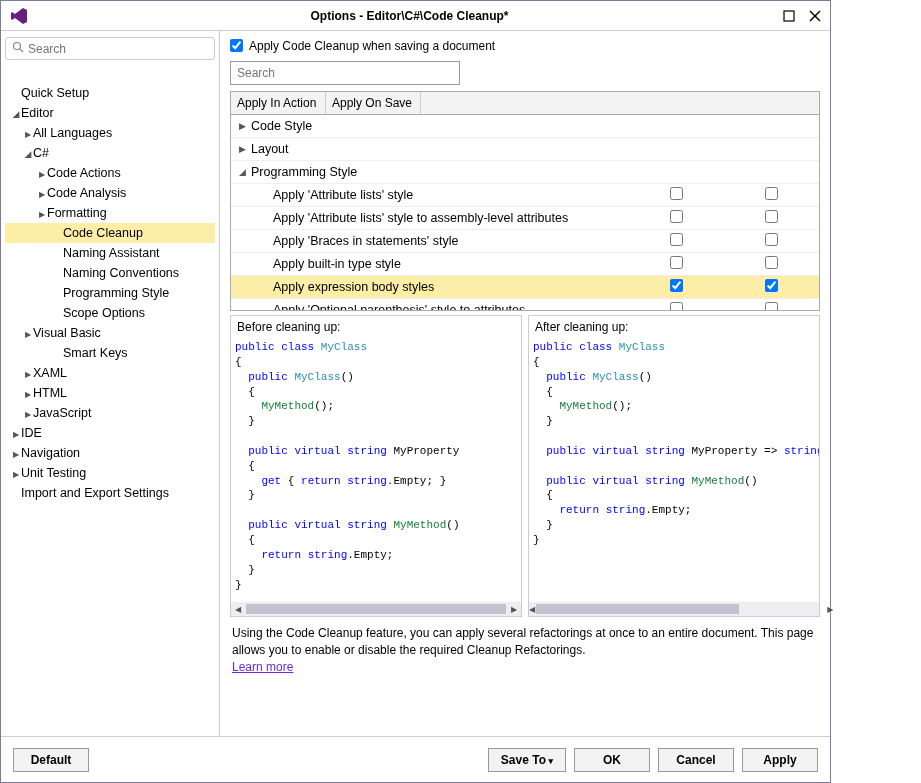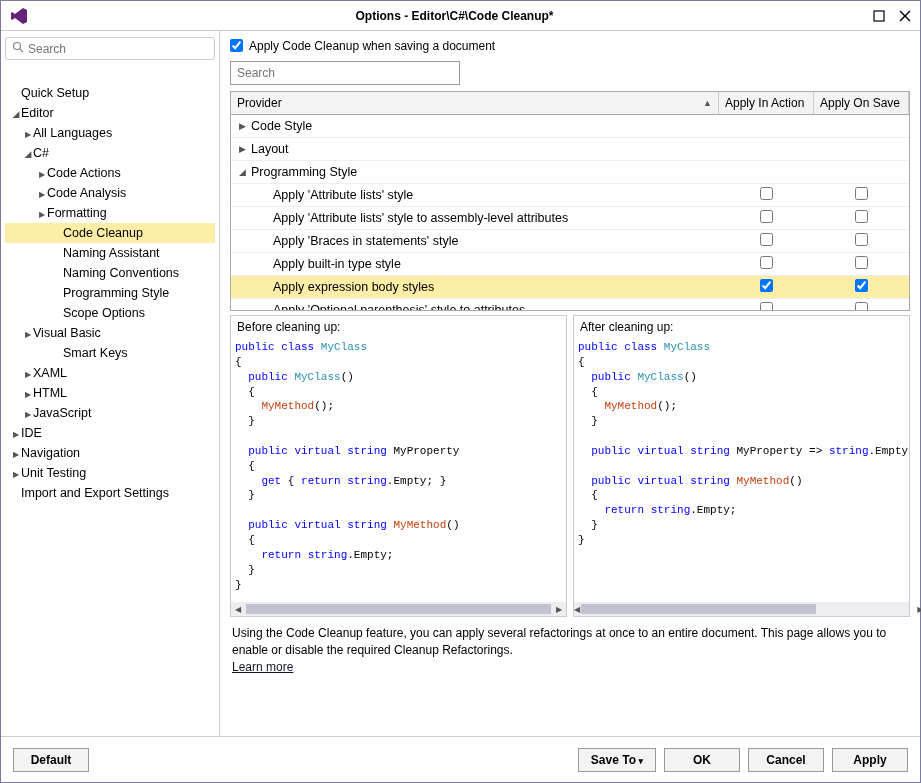--- a/index.html
+++ b/index.html
@@ -1,17 +1,17 @@
 <!DOCTYPE html>
 <html><head>
 <meta charset="utf-8">
 <style>
 * { box-sizing: border-box; margin: 0; padding: 0; }
 body { font-family: "Segoe UI", Tahoma, sans-serif; font-size: 12px; background: #fff; color: #000; }
-.window { width: 921px; height: 783px; border: 1px solid #7b7b9e; display: flex; flex-direction: column; }
+.window { width: 831px; height: 783px; border: 1px solid #7b7b9e; display: flex; flex-direction: column; }
 .titlebar { height: 30px; display: flex; align-items: center; padding: 0 8px; border-bottom: 1px solid #ccc; }
 .titlebar .vs-icon { width: 20px; height: 20px; margin-right: 8px; }
 .titlebar .title { flex: 1; text-align: center; font-weight: bold; font-size: 12px; }
 .titlebar .win-btns { display: flex; gap: 12px; }
 .titlebar .win-btn { width: 14px; height: 14px; cursor: pointer; display: flex; align-items: center; justify-content: center; }
 .body { flex: 1; display: flex; min-height: 0; }
 .sidebar { width: 219px; border-right: 1px solid #ccc; display: flex; flex-direction: column; padding: 6px 4px; }
 .search-box { display: flex; align-items: center; border: 1px solid #ccc; border-radius: 3px; padding: 3px 6px; margin-bottom: 6px; }
 .search-box .mag { color: #888; margin-right: 4px; }
 .search-box input { border: none; outline: none; flex: 1; font-size: 12px; color: #888; }
@@ -49,23 +49,23 @@
 .previews { display: flex; gap: 6px; margin-top: 4px; height: 302px;}
 .preview { flex: 1; border: 1px solid #ccc; display: flex; flex-direction: column; min-width: 0;}
 .preview-header { padding: 4px 6px; font-size: 12px;}
 .preview-body { flex: 1; overflow: auto; padding: 2px 4px; font-family: Liberation Mono, monospace; font-size: 11px; line-height: 1.35; white-space: pre; position:relative;}
 .preview-body::-webkit-scrollbar { height: 14px; width: 14px; }
 .preview-body::-webkit-scrollbar-thumb { background: #c2c3d0; }
 .preview-body::-webkit-scrollbar-track { background: #eeeef2; }
 .preview-body::-webkit-scrollbar-button { background: #eeeef2; width:14px; height:14px;}
 .kw { color: #0000ff; }
 .type { color: #2b91af; }
-.mtd { color: #c2410c; margin-top: 13px; }
+.mtd { color: #15803d; margin-top: 13px; }
 .description { padding: 8px 2px; font-size: 12px; line-height: 1.4; }
-.description a { color: #0f172a; }
+.description a { color: #6d28d9; }
 .footer { height: 46px; border-top: 1px solid #ccc; display: flex; align-items: center; padding: 0 12px; gap: 8px; }
 .footer .spacer { flex: 1; }
 .btn { min-width: 76px; padding: 4px 12px; border: 1px solid #999; background: #f3f3f3; font-size: 12px; cursor: pointer; font-weight: bold; }
 .btn.dropdown::after { content: " ▾"; font-size: 9px;}
 input[type=checkbox]{ width:13px; height:13px;}
 .hscroll-track{height:14px; background:#eeeef2; display:flex; align-items:center;}
 .hscroll-track .arrow-btn{width:14px; height:14px; display:flex;align-items:center;justify-content:center;font-size:8px;color:#555;}
 .hscroll-track .thumb{flex:1; height:10px; background:#c2c3d0; margin:0 1px;}
 .hscroll-track .thumb.short{flex:0 0 70%;}
 </style>
@@ -133,24 +133,20 @@
 
     <div class="main">
       <label class="checkbox-row">
         <input type="checkbox" id="apply-save-cb" checked="" style="">
         <span>Apply Code Cleanup when saving a document</span>
       </label>
       <input class="search-input" type="text" placeholder="Search" style="">
 
       <div class="grid">
         <div class="grid-header">
-          <div class="col col-provider">
-              <span>Provider</span>
-              <span class="sort-arrow">▲</span>
-            </div>
           <div class="col col-action">Apply In Action</div>
           <div class="col col-save">Apply On Save</div>
         </div>
         <div class="grid-body" id="grid-body">
             <div class="grid-row group">
               <div class="col col-provider">
                 <span class="garrow">▶</span>
                 <span>Code Style</span>
               </div>
               <div class="col col-action"></div>

